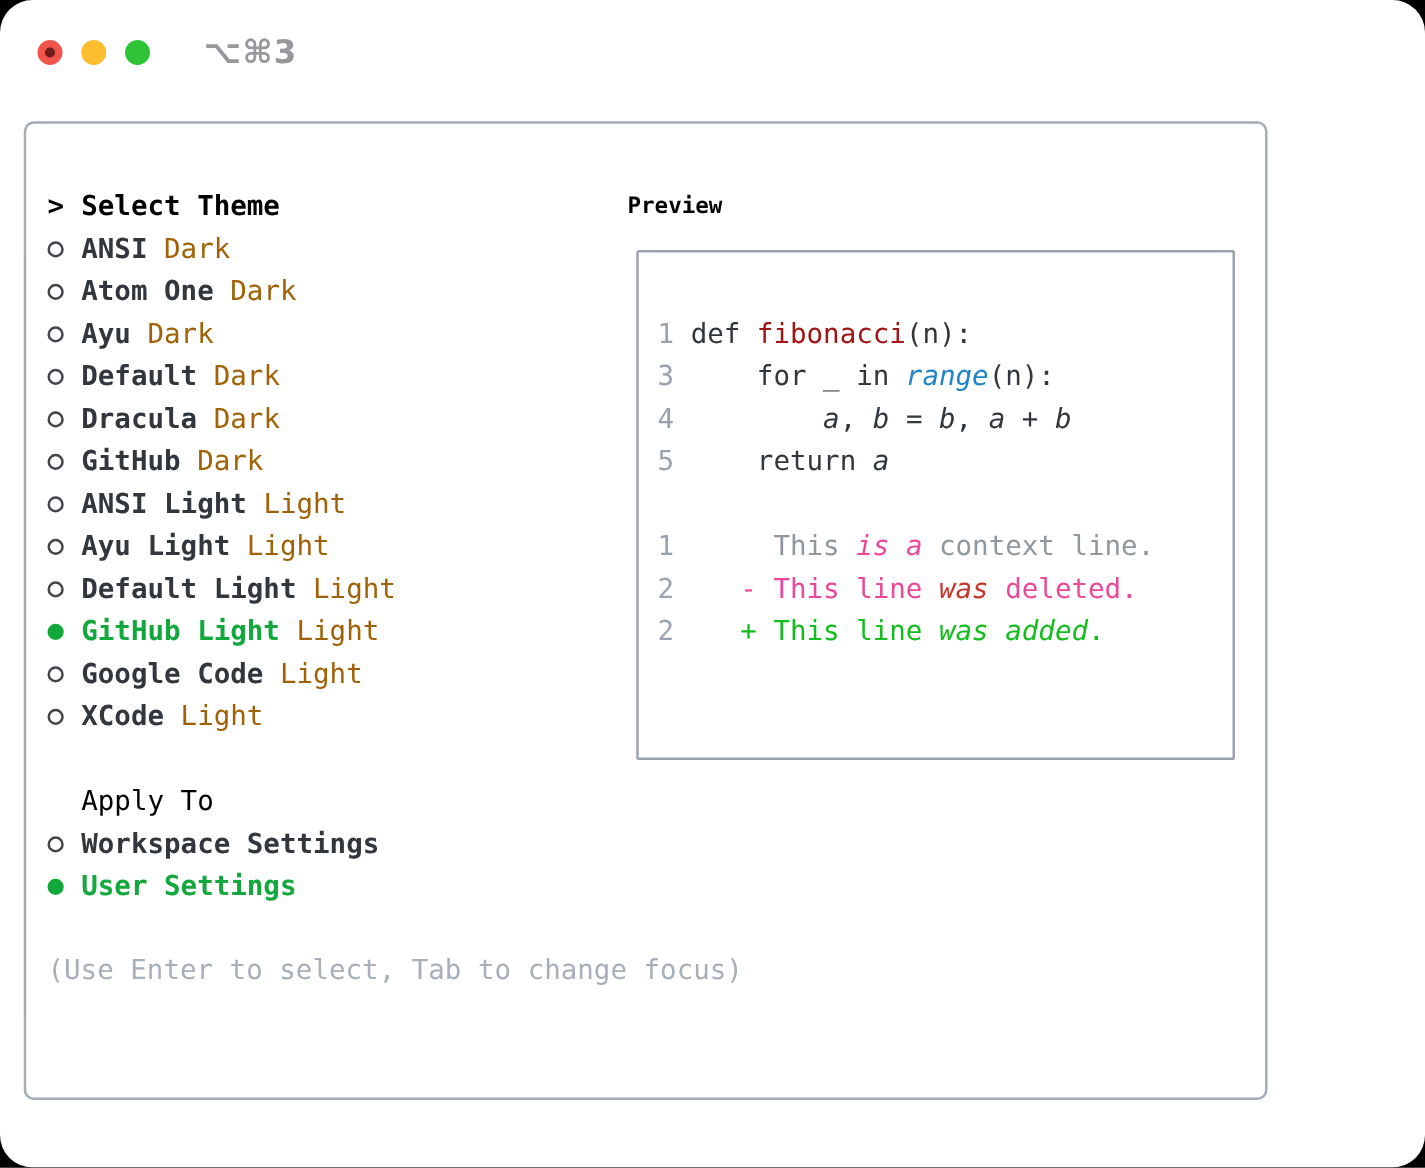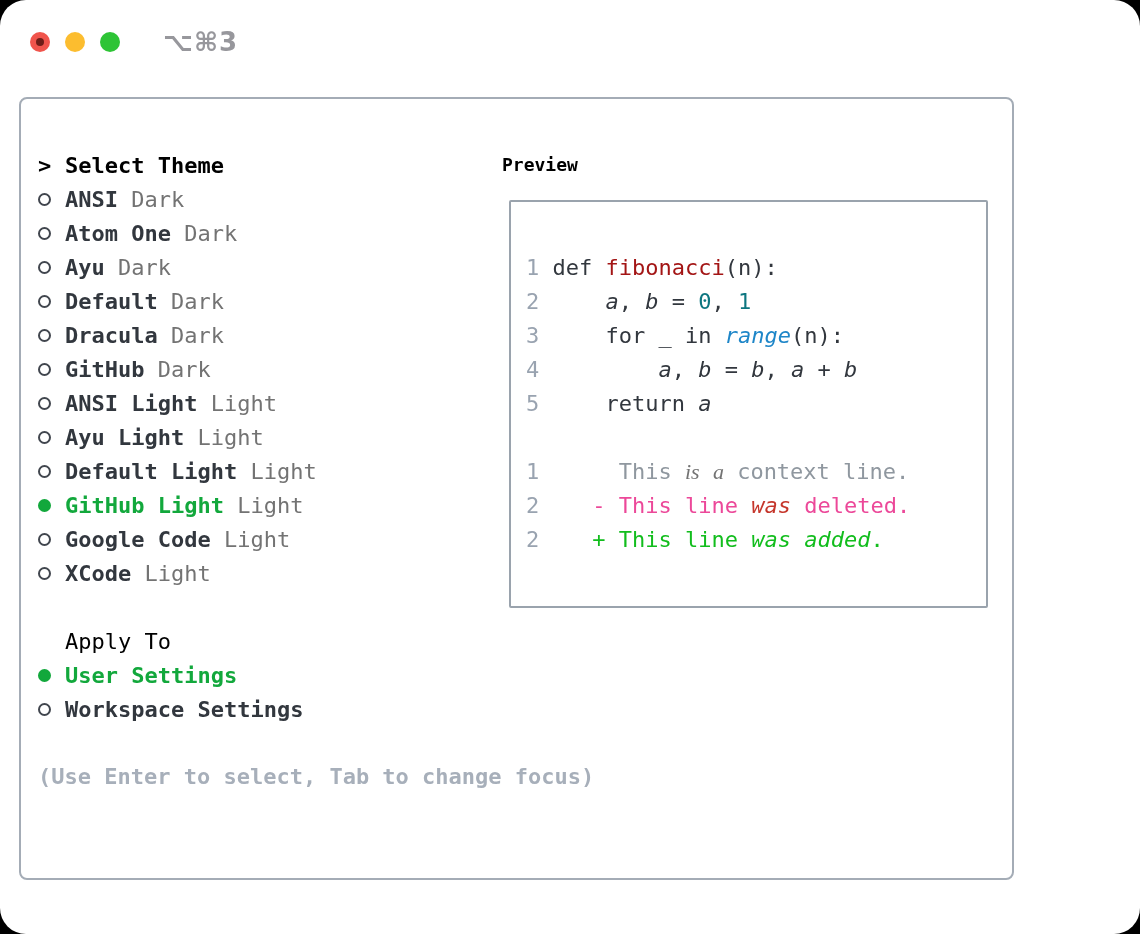--- a/index.html
+++ b/index.html
@@ -21,37 +21,37 @@
   
   .left-col{position:absolute;left:17px;top:49px;font-size:22px;color:#32373e;}
   .row{height:34px;display:flex;align-items:center;white-space:pre;}
   .marker{width:27px;flex:none;display:flex;align-items:center;}
   .hdr{font-weight:700;color:#000;}
   .hdr2{color:#000;text-align:center;}
   .dot{width:13px;height:13px;border-radius:50%;border:2px solid #41464e;box-sizing:border-box;}
   .dot.filled{background:#12a83c;border-color:#12a83c;}
   .name{color:#32373e;font-weight:bold;}
   .name.sel{color:#12a83c;}
-  .tag{color:#737373;}
+  .tag{color:#a16207;}
   .spacer{height:34px;}
   .hint{width:420px;line-height:34px;color:#a7afba;}
 
   
   .preview-title{position:absolute;left:481px;top:49px;height:34px;line-height:34px;font-weight:700;color:#000;font-size:18px;}
   .preview-box{position:absolute;left:488px;top:101px;width:479px;height:408px;border:2px solid #9aa3ad;border-radius:2px;
                box-sizing:border-box;padding:49px 0 0 15px;overflow:hidden;}
   .code-line{height:34px;line-height:34px;white-space:pre;font-size:22px;}
   .tk-ln{color:#99a3b0;}
   .tk-p{color:#32373e;}
   .tk-fn{color:#a31515;}
   .tk-num{color:#0d7680;}
   .tk-call{color:#1e86c8;font-style:italic;}
   .tk-v{color:#32373e;font-style:italic;}
   .tk-ctx{color:#8f979f;}
-  .tk-ctxi{color:#737373;font-style:italic;font-family:Liberation Serif, serif;}
+  .tk-ctxi{color:#ec4899;font-style:italic;}
   .tk-del{color:#ec4899;}
   .tk-deli{color:#c5362b;font-style:italic;}
   .tk-add{color:#12bd1d;}
   .tk-addi{color:#12bd1d;font-style:italic;}
 </style>
 </head>
 <body>
 
 <div class="window">
 
@@ -86,35 +86,34 @@
         </div>
 
       <div class="spacer"></div>
 
       <div class="row">
         <span class="marker"></span>
         <span class="hdr2">Apply To</span>
       </div>
 
       <div id="apply-list">
+          <div class="row"><span class="marker"><span class="dot"></span></span><span class="name">Workspace Settings</span></div>
           <div class="row"><span class="marker"><span class="dot filled"></span></span><span class="name sel">User Settings</span></div>
-          <div class="row"><span class="marker"><span class="dot"></span></span><span class="name">Workspace Settings</span></div>
         </div>
 
       <div class="spacer"></div>
 
-      <div class="row hint" style="display:block;height:auto;font-weight:bold;">(Use Enter to select, Tab to change focus)</div>
+      <div class="row hint" style="display:block;height:auto;">(Use Enter to select, Tab to change focus)</div>
     </div>
 
     <div class="preview-title">Preview</div>
 
     <div class="preview-box">
       <div id="preview-code">
           <div class="code-line"><span class="tk-ln">1 </span><span class="tk-p">def </span><span class="tk-fn">fibonacci</span><span class="tk-p">(n):</span></div>
-          <div class="code-line"><span class="tk-ln">2 </span><span class="tk-p">    </span><span class="tk-v">a</span><span class="tk-p">, </span><span class="tk-v">b</span><span class="tk-p"> = </span><span class="tk-num">0</span><span class="tk-p">, </span><span class="tk-num">1</span></div>
           <div class="code-line"><span class="tk-ln">3 </span><span class="tk-p">    for _ in </span><span class="tk-call">range</span><span class="tk-p">(n):</span></div>
           <div class="code-line"><span class="tk-ln">4 </span><span class="tk-p">        </span><span class="tk-v">a</span><span class="tk-p">, </span><span class="tk-v">b</span><span class="tk-p"> = </span><span class="tk-v">b</span><span class="tk-p">, </span><span class="tk-v">a</span><span class="tk-p"> + </span><span class="tk-v">b</span></div>
           <div class="code-line"><span class="tk-ln">5 </span><span class="tk-p">    return </span><span class="tk-v">a</span></div>
           <div class="code-line">&nbsp;</div>
           <div class="code-line"><span class="tk-ln">1 </span><span class="tk-ctx">     This </span><span class="tk-ctxi">is</span><span class="tk-ctx"> </span><span class="tk-ctxi">a</span><span class="tk-ctx"> context line.</span></div>
           <div class="code-line"><span class="tk-ln">2 </span><span class="tk-del">   - This line </span><span class="tk-deli">was</span><span class="tk-del"> deleted.</span></div>
           <div class="code-line"><span class="tk-ln">2 </span><span class="tk-add">   + This line </span><span class="tk-addi">was</span><span class="tk-add"> </span><span class="tk-addi">added</span><span class="tk-add">.</span></div>
         </div>
     </div>
 

